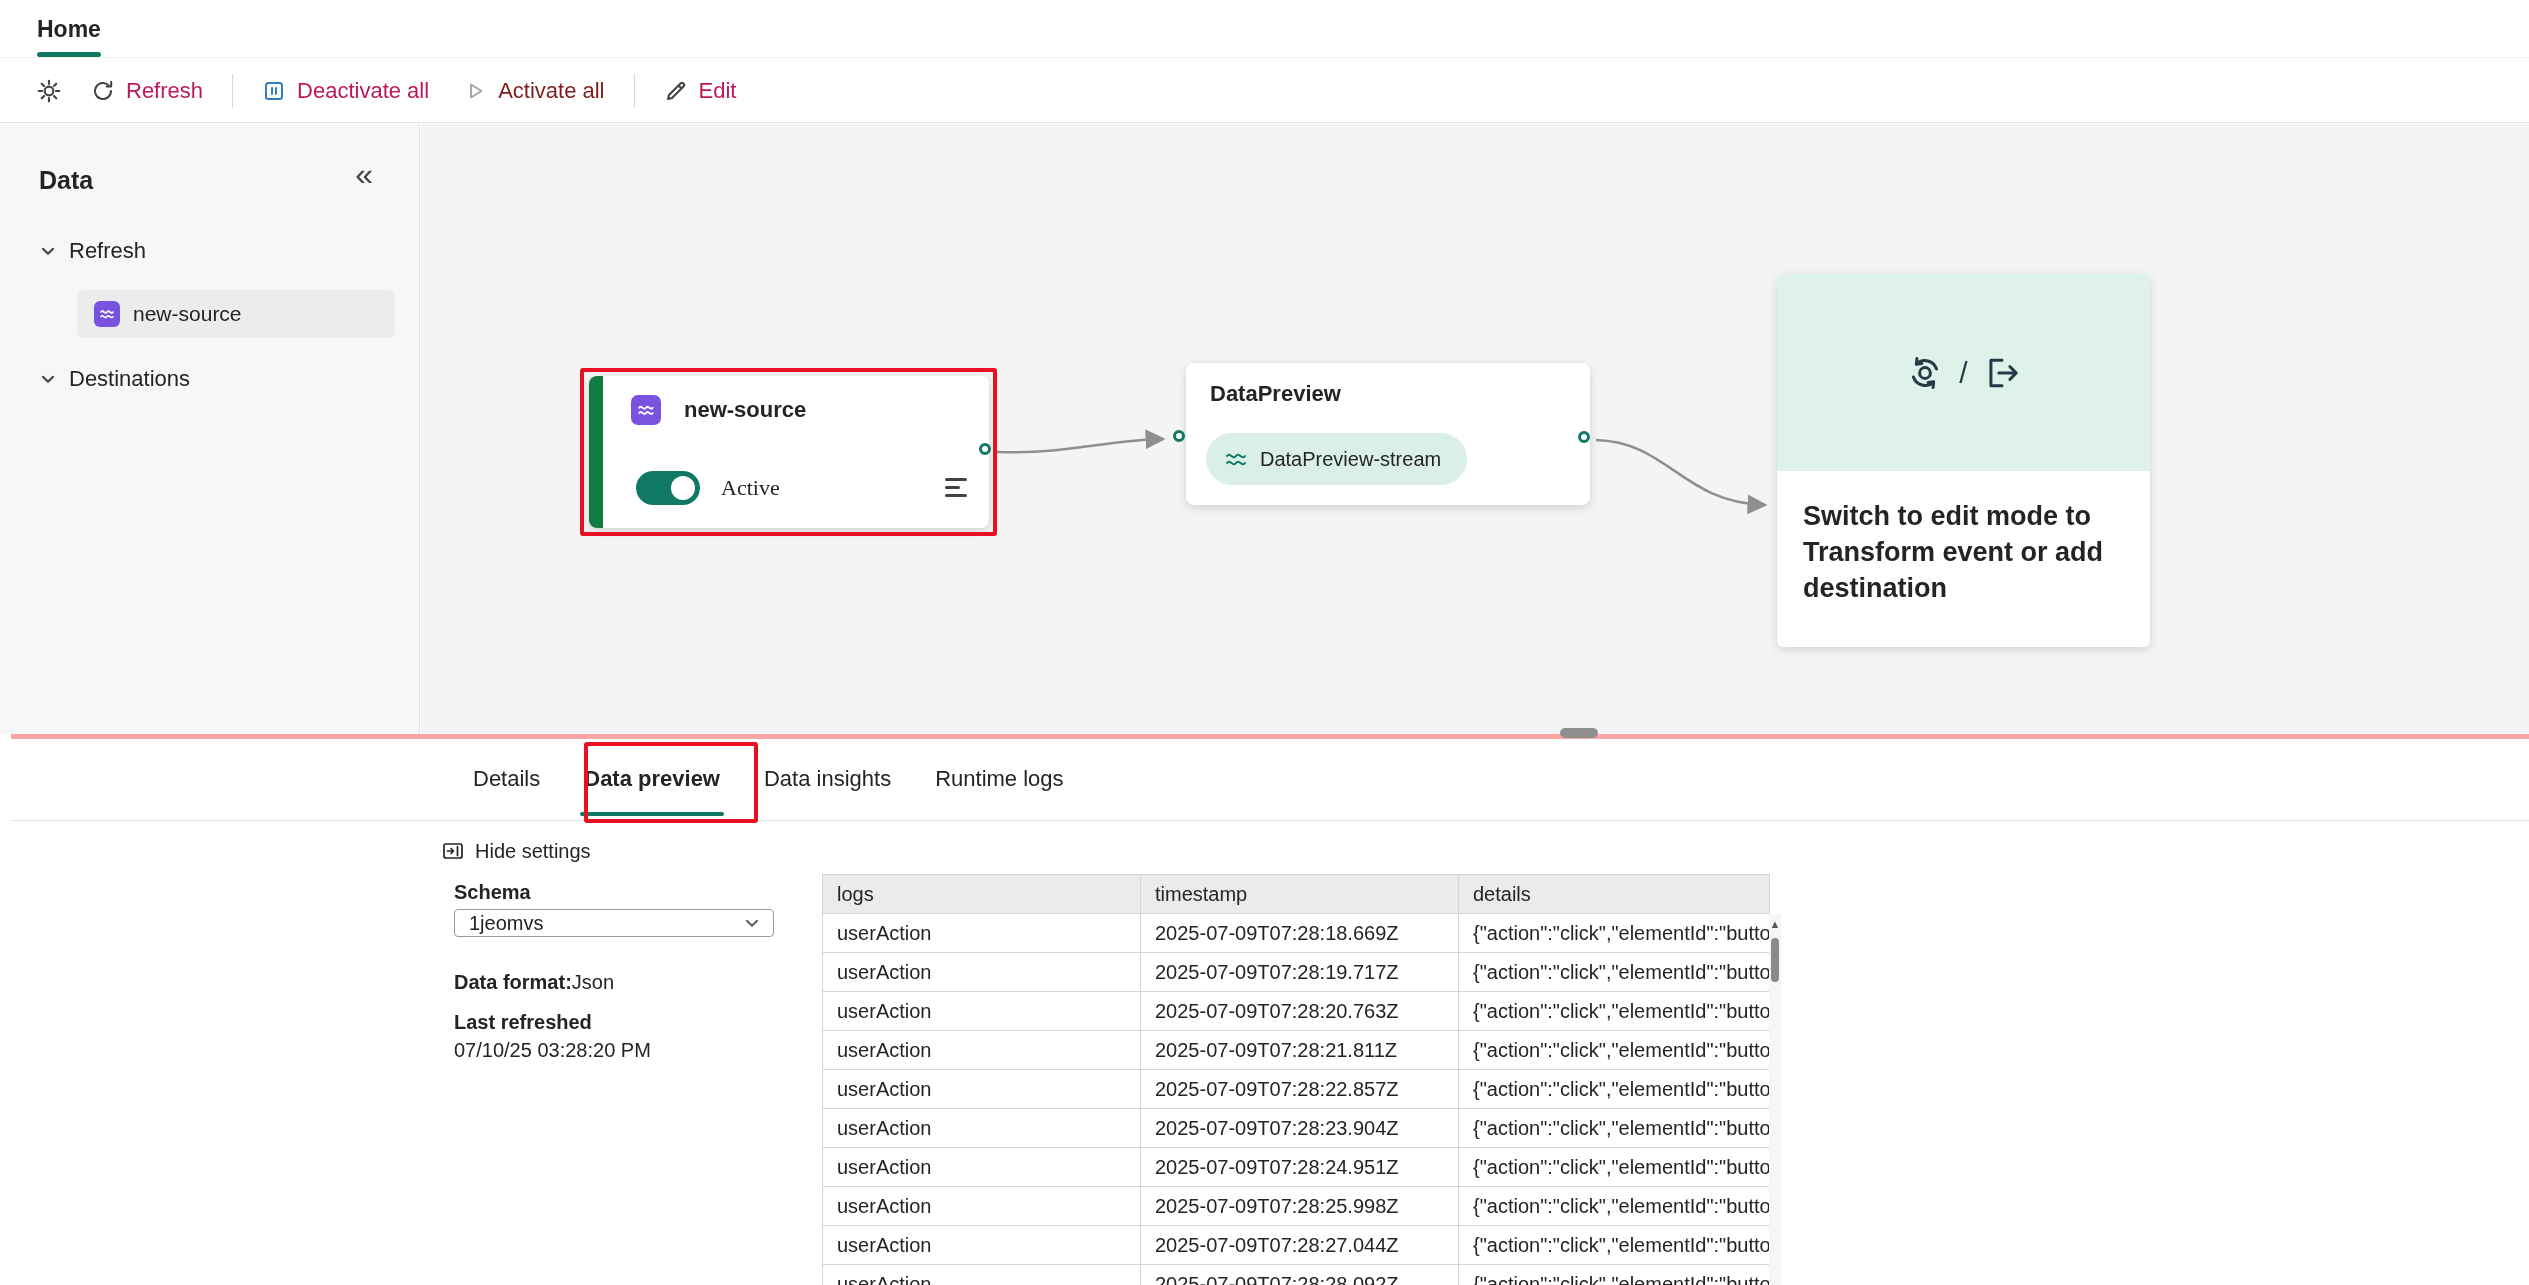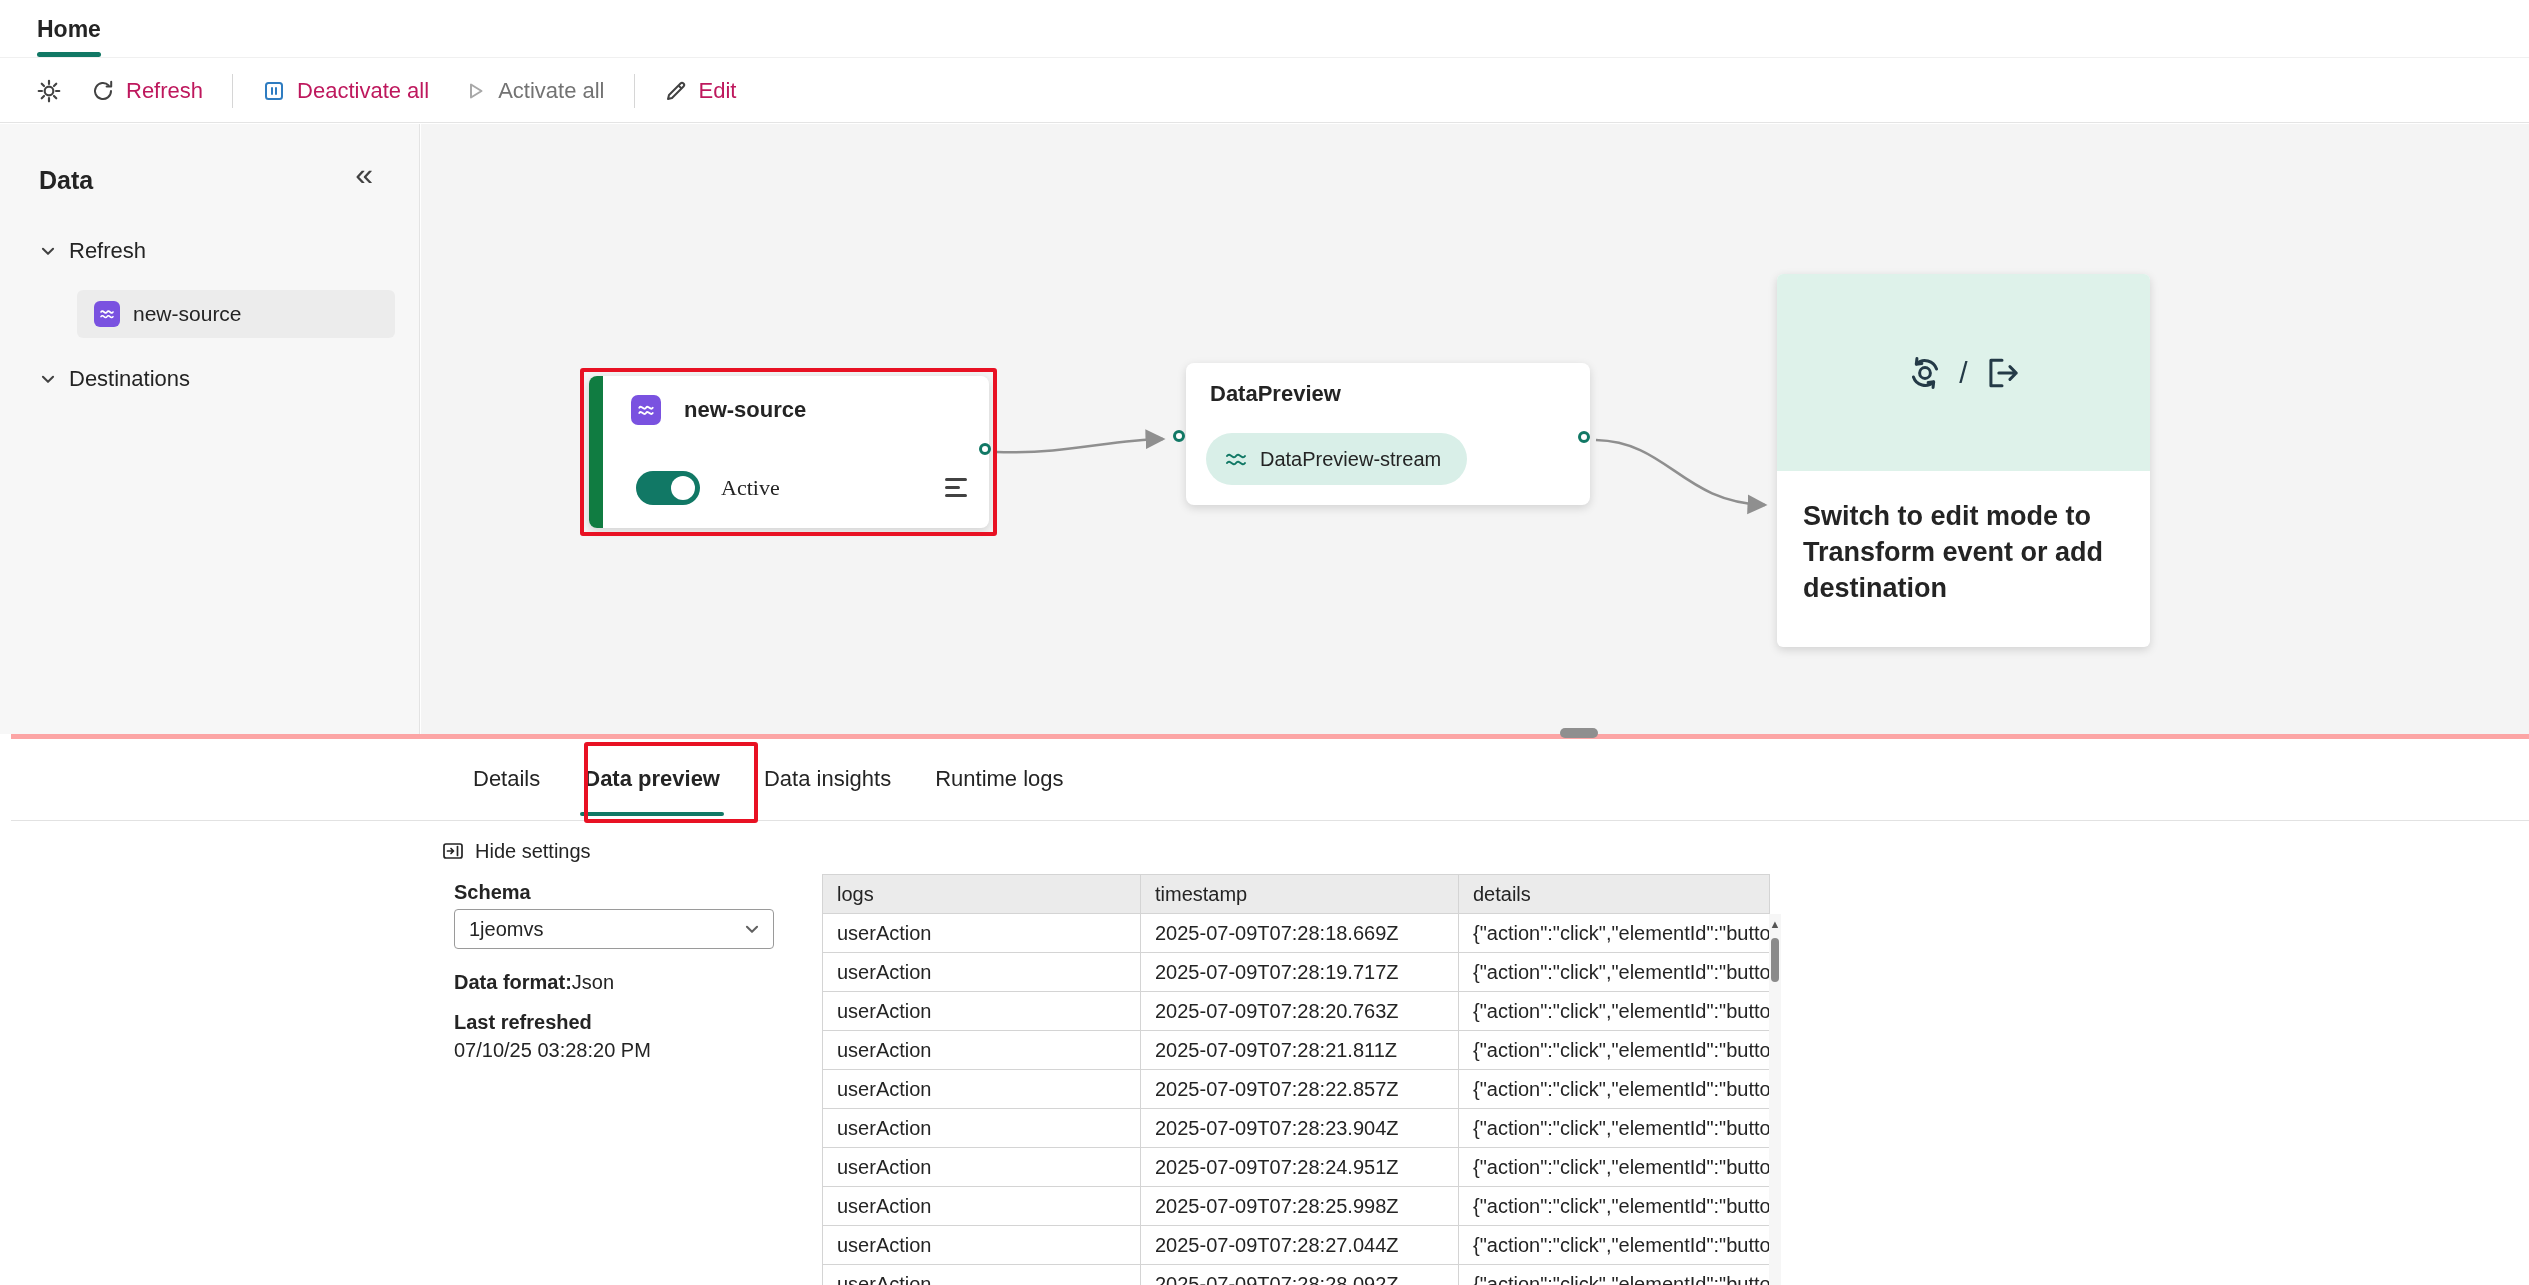--- a/index.html
+++ b/index.html
@@ -9,21 +9,21 @@
 
   
   .titlebar { position:absolute; left:0; top:0; right:0; height:58px; background:#fff; border-bottom:1px solid #f0f0f0; }
   .home-tab { position:absolute; left:37px; top:0; height:58px; display:flex; align-items:center; font-size:23px; font-weight:700; cursor:pointer; }
   .home-underline { position:absolute; left:37px; top:52px; width:64px; height:5px; background:#117865; border-radius:3px; }
 
   
   .toolbar { position:absolute; left:0; top:59px; right:0; height:64px; background:#fff; border-bottom:1px solid #e4e4e4; display:flex; align-items:center; padding-left:24px; }
   .tbtn { display:flex; align-items:center; gap:11px; height:48px; padding:0 17px; background:transparent; border:none; border-radius:6px; font-family:inherit; font-size:22px; color:#be185d; cursor:pointer; }
   .tbtn.icononly { padding:0 12px; }
-  .tbtn.disabled { color:#737373; cursor:default; }
+  .tbtn.disabled { color:#7f1d1d; cursor:default; }
   .tsep { width:1px; height:34px; background:#d6d6d6; margin:0 12px; }
 
   
   .sidebar { position:absolute; left:0; top:124px; width:420px; height:610px; background:#f7f7f7; border-right:1px solid #e3e3e3; }
   .sidebar-title { position:absolute; left:39px; top:42px; font-size:25px; font-weight:700; }
   .collapse-btn { position:absolute; right:46px; top:34px; font-size:32px; color:#424242; line-height:1; cursor:pointer; }
   .tree-row { position:absolute; left:39px; display:flex; align-items:center; gap:12px; font-size:22px; cursor:pointer; }
   .tree-row.sources { top:114px; }
   .tree-row.destinations { top:242px; }
   .tree-item { position:absolute; left:77px; top:166px; width:318px; height:48px; background:#ececec; border-radius:6px; display:flex; align-items:center; gap:13px; padding-left:17px; font-size:21px; cursor:pointer; }
@@ -68,21 +68,21 @@
   .bottom-panel { position:absolute; left:11px; top:734px; right:0; height:551px; background:#fff; border-top:5px solid #fca5a5; }
   .tabs { position:absolute; left:440px; top:0; height:80px; display:flex; align-items:stretch; }
   .tab { position:relative; display:flex; align-items:center; padding:0 22px; font-size:22px; cursor:pointer; }
   .tab.active { font-weight:700; }
   .tab.active::after { content:''; position:absolute; left:18px; right:18px; bottom:3px; height:4px; background:#117865; border-radius:2px; }
   .tabs-border { position:absolute; left:0; right:0; top:81px; height:1px; background:#e2e2e2; }
   .annotation.tab-box { left:573px; top:3px; width:174px; height:81px; }
 
   .hide-settings { position:absolute; left:430px; top:100px; display:flex; align-items:center; gap:10px; font-size:20px; cursor:pointer; }
   .schema-label { position:absolute; left:443px; top:142px; font-size:20px; font-weight:700; }
-  .schema-select { position:absolute; left:443px; top:170px; width:320px; height:40px; border:1px solid #9a9a9a; border-radius:4px; background:#fff; display:flex; align-items:center; justify-content:space-between; padding:0 12px 0 14px; font-size:20px; cursor:pointer; }
+  .schema-select { position:absolute; left:443px; top:170px; width:320px; height:28px; border:1px solid #9a9a9a; border-radius:4px; background:#fff; display:flex; align-items:center; justify-content:space-between; padding:0 12px 0 14px; font-size:20px; cursor:pointer; }
   .data-format { position:absolute; left:443px; top:232px; font-size:20px; }
   .data-format b { font-weight:700; }
   .lr-label { position:absolute; left:443px; top:272px; font-size:20px; font-weight:700; }
   .lr-value { position:absolute; left:443px; top:300px; font-size:20px; }
 
   .table-wrap { position:absolute; left:811px; top:135px; width:959px; height:416px; overflow:hidden; }
   table.preview { border-collapse:collapse; table-layout:fixed; width:947px; font-size:20px; background:#fff; }
   table.preview th, table.preview td { border:1px solid #d4d4d4; height:39px; padding:0 8px 0 14px; text-align:left; font-weight:400; white-space:nowrap; overflow:hidden; }
   table.preview th { background:#ebebeb; }
   table.preview th:nth-child(1), table.preview td:nth-child(1){ width:318px; }

